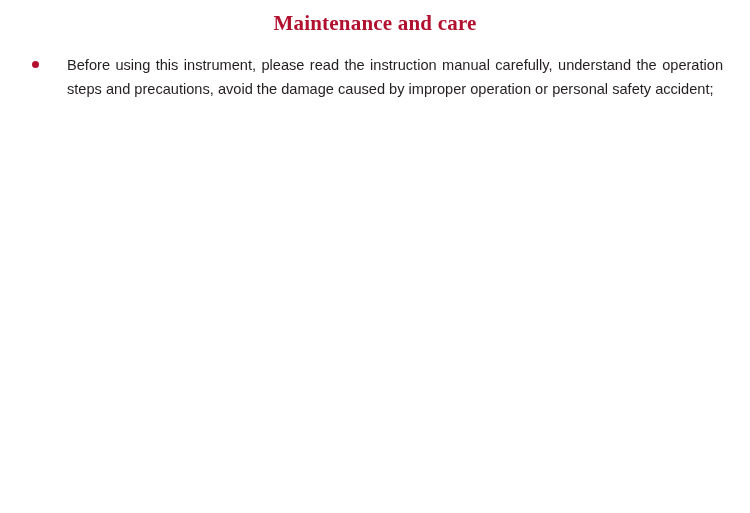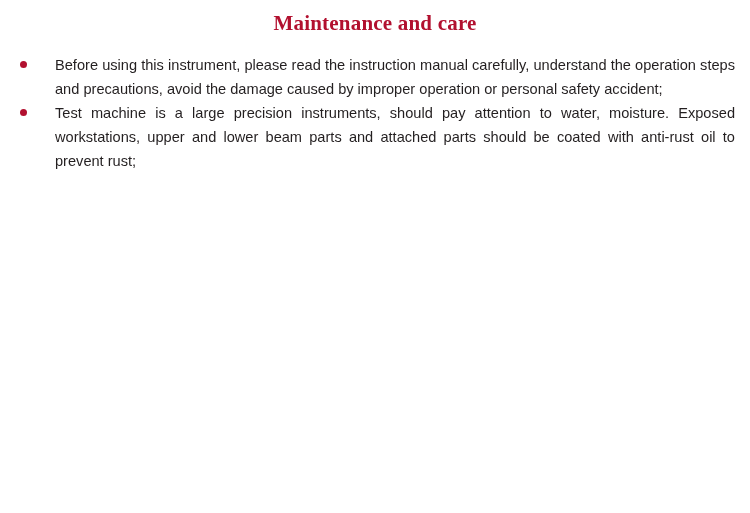--- a/index.html
+++ b/index.html
@@ -27,21 +27,21 @@
     font-family: "Liberation Serif", serif;
     font-weight: bold;
     font-size: 21px;
     letter-spacing: 0.2px;
     margin: 0;
     padding-top: 10px;
     line-height: 26px;
   }
   .bullet-list {
     list-style: none;
-    margin: 4px;
+    margin: 16px;
     padding: 0;
     margin-top: 17px;
   }
   .bullet-item {
     position: relative;
     padding-left: 51px;
     padding-right: 11px;
     margin-bottom: 0px;
     font-size: 14.6px;
     line-height: 24px;
@@ -67,19 +67,15 @@
 
 <div class="page">
 
   <h1 class="doc-title">Maintenance and care</h1>
 
   <ul class="bullet-list">
     <li class="bullet-item">
       <span class="bullet-dot"></span>
       <span class="bullet-text">Before using this instrument, please read the instruction manual carefully, understand the operation steps and precautions, avoid the damage caused by improper operation or personal safety accident;</span>
     </li>
-    <li class="bullet-item">
-      <span class="bullet-dot"></span>
-      <span class="bullet-text">Test machine is a large precision instruments, should pay attention to water, moisture. Exposed workstations, upper and lower beam parts and attached parts should be coated with anti-rust oil to prevent rust;</span>
-    </li>
   </ul>
 
 </div>
 
 </body></html>

